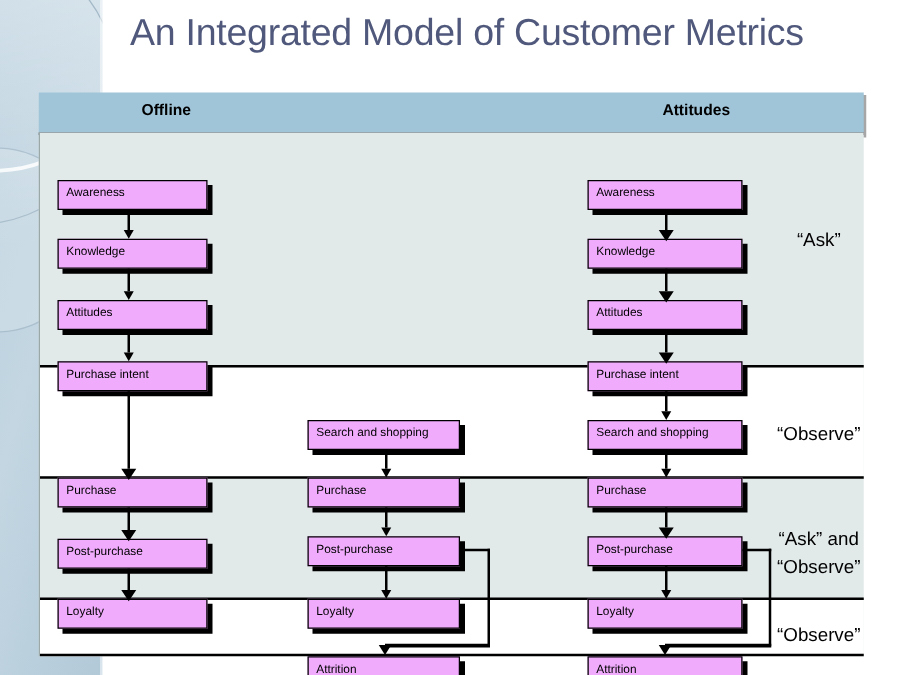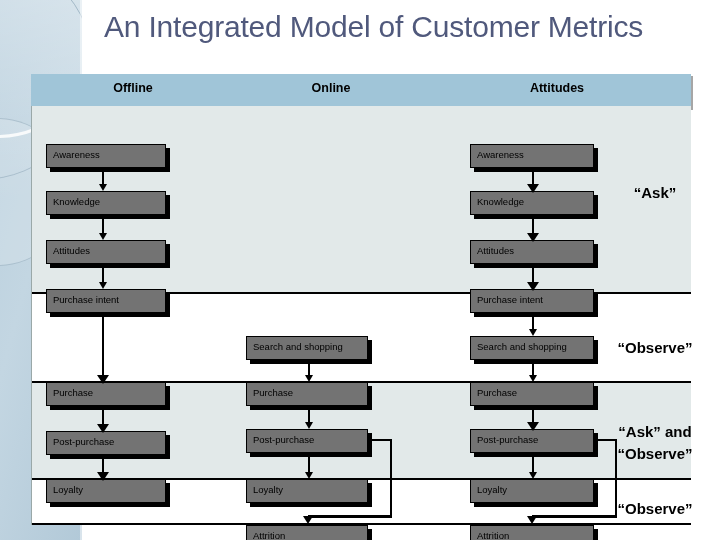--- a/index.html
+++ b/index.html
@@ -85,21 +85,21 @@
   .band-line{
     position:absolute;left:0;width:659px;height:2px;background:#000;
   }
   .white-band{
     position:absolute;left:0;width:659px;background:#ffffff;
   }
 
   
   .pbox{
     position:absolute;height:24px;
-    background:#737373;
+    background:#f0abfc;
     border:1.5px solid #000;
     box-shadow:4px 4px 0 #000;
     box-sizing:border-box;
   }
   .pbox span{
     position:absolute;left:6px;top:4px;
     font-size:9.5px;color:#000;white-space:nowrap;
     font-family:"Liberation Sans", sans-serif;
   }
 
@@ -121,21 +121,21 @@
   .elbow .ehead{
     position:absolute;width:0;height:0;
     border-left:5.5px solid transparent;
     border-right:5.5px solid transparent;
     border-top:8.5px solid #000;
   }
 
   
   .annot{
     position:absolute;
-    font-size:15px;color:#000;font-weight:700;
+    font-size:15px;color:#000;font-weight:400;
     text-align:center;line-height:19px;
     white-space:nowrap;
   }
 </style>
 </head>
 <body>
 
 <div id="deco">
   <div class="sheen"></div>
   <div class="arc1"></div>
@@ -144,21 +144,20 @@
   <div class="edge"></div>
 </div>
 <div id="page-white"></div>
 
 <div id="title">An Integrated Model of Customer Metrics</div>
 
 <div id="matrix">
 
   <div id="hdr">
     <div class="hcell h0">Offline</div>
-    <div class="hcell h1">Online</div>
     <div class="hcell h2">Attitudes</div>
   </div>
 
   <div id="body-area">
 
     <div class="white-band" style="top:188px;height:87px;"></div>
     <div class="white-band" style="top:374px;height:45px;"></div>
 
     <div class="band-line" style="top:186px;"></div>
     <div class="band-line" style="top:275px;"></div>

